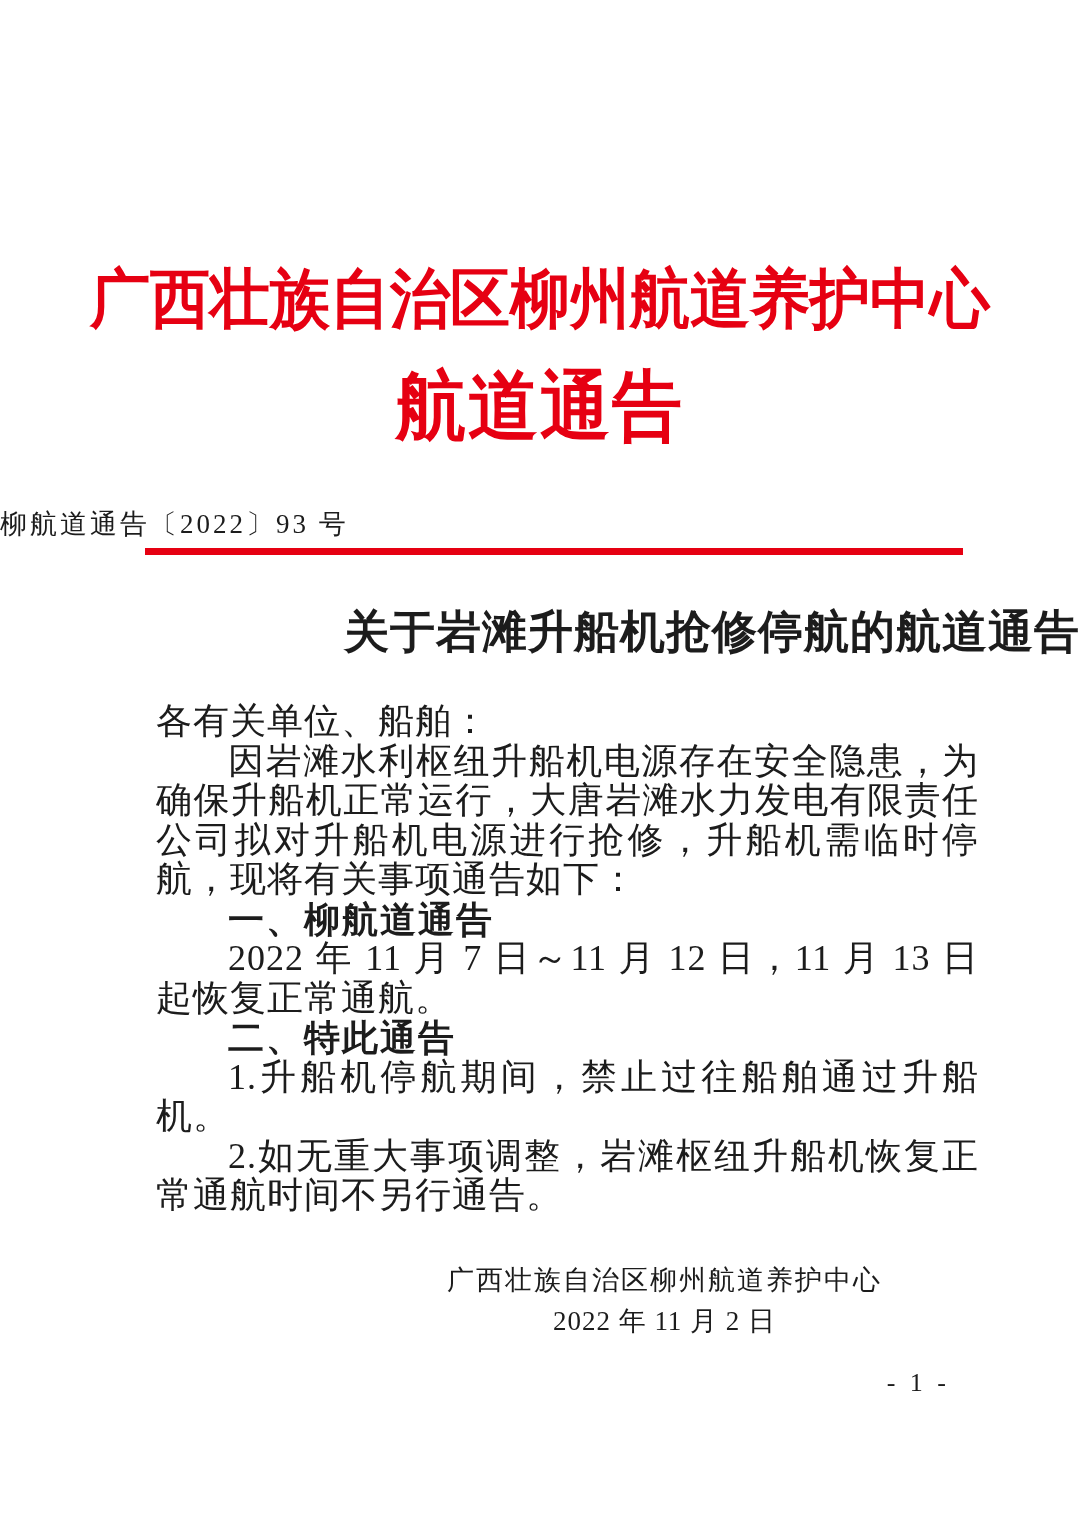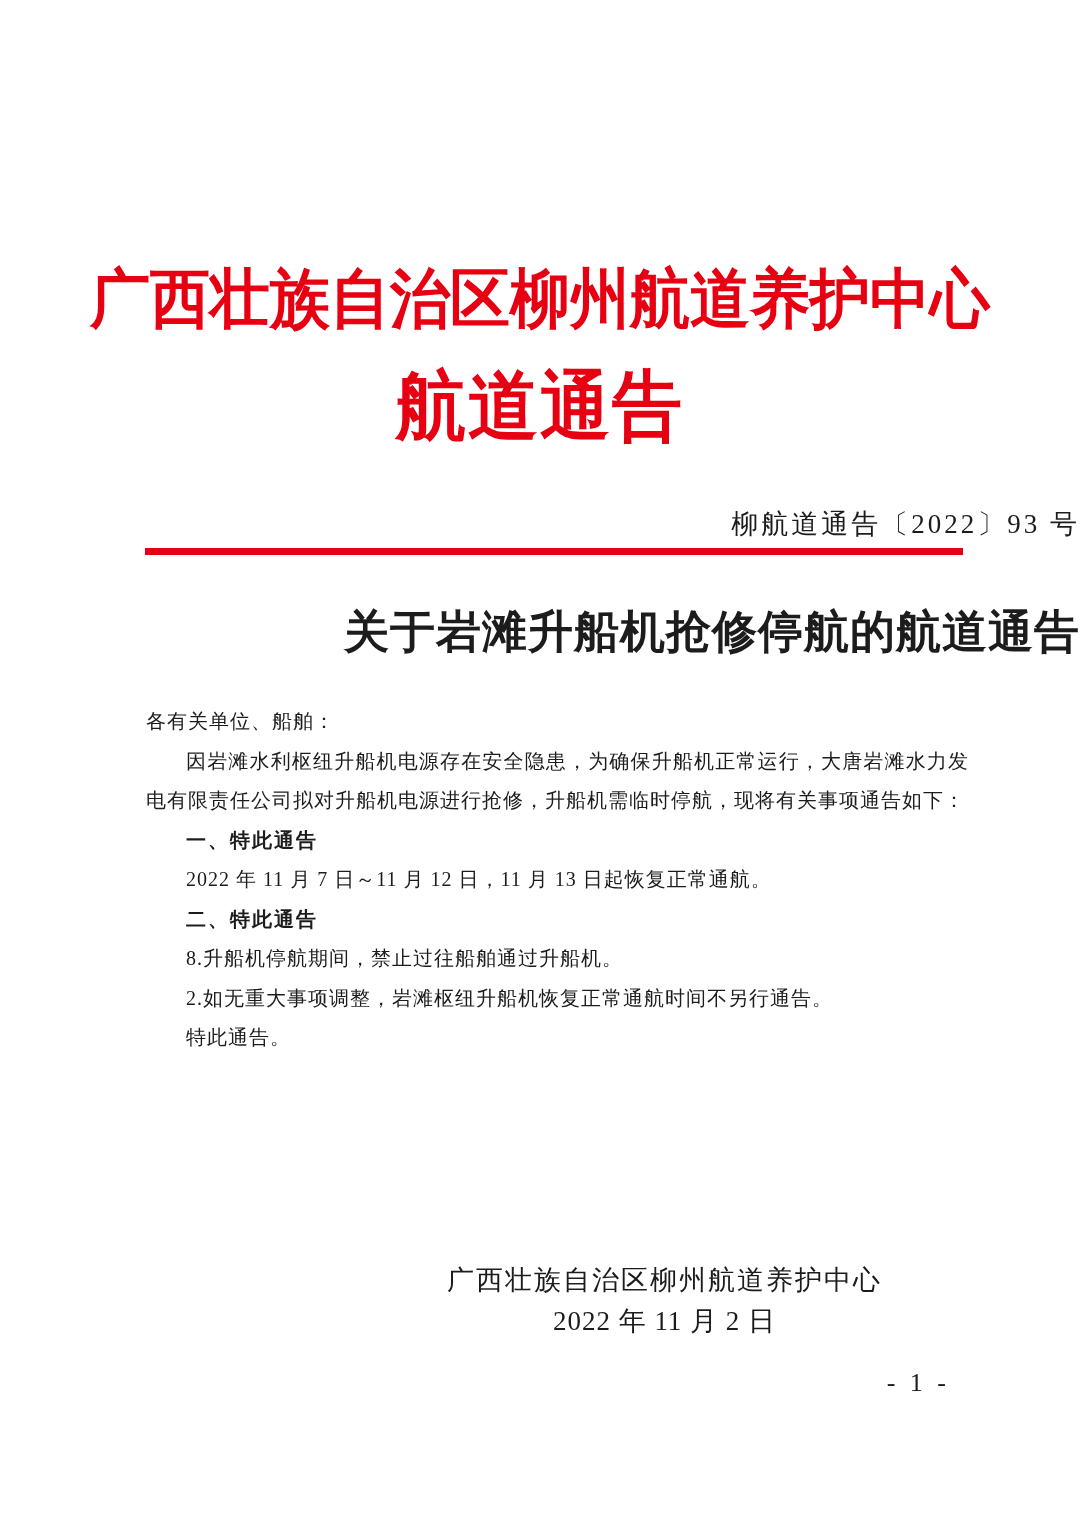--- a/index.html
+++ b/index.html
@@ -32,21 +32,21 @@
     font-size: 70px;
     font-weight: bold;
     color: var(--red);
     line-height: 1.1;
     transform: scaleY(1.08);
     letter-spacing: 2px;
   }
   .doc-number {
     position: absolute;
     top: 506px; left: 0; width: 100%;
-    text-align: right;
+    text-align: left;
     font-size: 27px;
     letter-spacing: 3px;
     color: var(--ink);
   }
   .red-rule {
     position: absolute;
     top: 548px; left: 145px;
     width: 818px; height: 7px;
     background: var(--red);
   }
@@ -54,23 +54,23 @@
     position: absolute;
     top: 602px; left: 0; width: 100%;
     text-align: right;
     font-size: 45px;
     font-weight: bold;
     letter-spacing: 1px;
     color: var(--ink);
   }
   .content {
     position: absolute;
-    top: 702px; left: 146px;
+    top: 702px; left: 156px;
     width: 823px;
-    font-size: 20px;
+    font-size: 36px;
     line-height: 39.5px;
     letter-spacing: 1px;
     text-align: justify;
     text-justify: inter-ideograph;
     color: var(--ink);
   }
   .content p { margin: 0; }
   .indent { text-indent: 2em; }
   .section-heading {
     font-family: "Liberation Sans", "DejaVu Sans", sans-serif;
@@ -109,31 +109,30 @@
 
   <div class="red-rule"></div>
 
   <div class="subject">关于岩滩升船机抢修停航的航道通告</div>
 
   <div class="content">
     <p>各有关单位、船舶：</p>
 
     <p class="indent">因岩滩水利枢纽升船机电源存在安全隐患，为确保升船机正常运行，大唐岩滩水力发电有限责任公司拟对升船机电源进行抢修，升船机需临时停航，现将有关事项通告如下：</p>
 
-    <p class="section-heading">一、特此通告</p>
+    <p class="section-heading">一、柳航道通告</p>
 
     <p class="indent">2022 年 11 月 7 日～11 月 12 日，11 月 13 日起恢复正常通航。</p>
 
     <p class="section-heading">二、特此通告</p>
 
-    <p class="indent">8.升船机停航期间，禁止过往船舶通过升船机。</p>
+    <p class="indent">1.升船机停航期间，禁止过往船舶通过升船机。</p>
 
     <p class="indent">2.如无重大事项调整，岩滩枢纽升船机恢复正常通航时间不另行通告。</p>
 
-    <p class="indent">特此通告。</p>
   </div>
 
   <div class="signature">
     <div class="sig-org">广西壮族自治区柳州航道养护中心</div>
     <div class="sig-date">2022 年 11 月 2 日</div>
   </div>
 
   <div class="page-number">- 1 -</div>
 
 </div>

